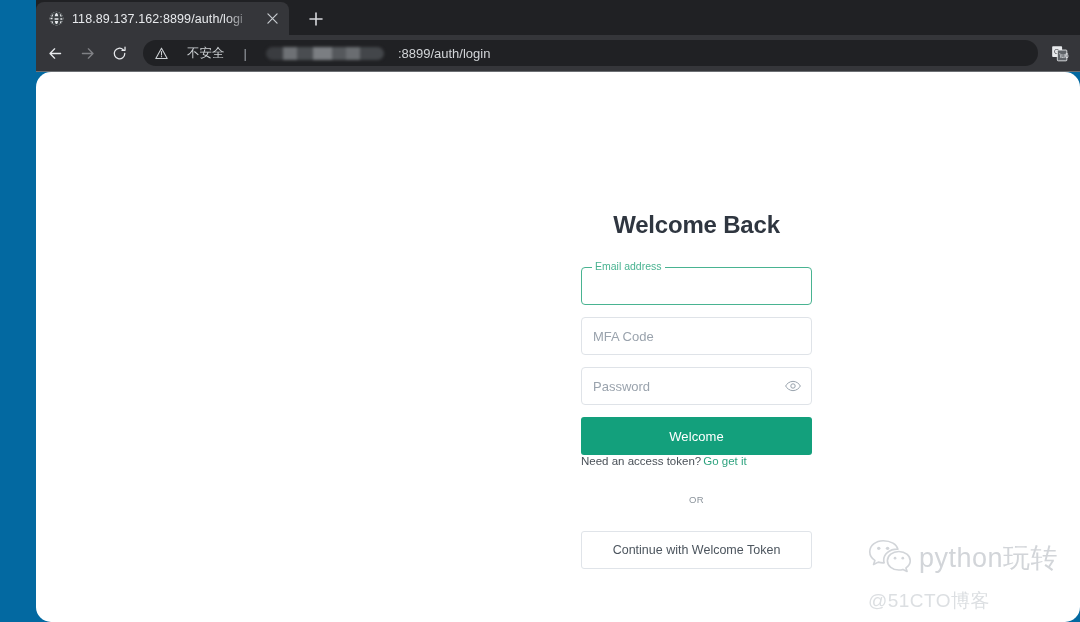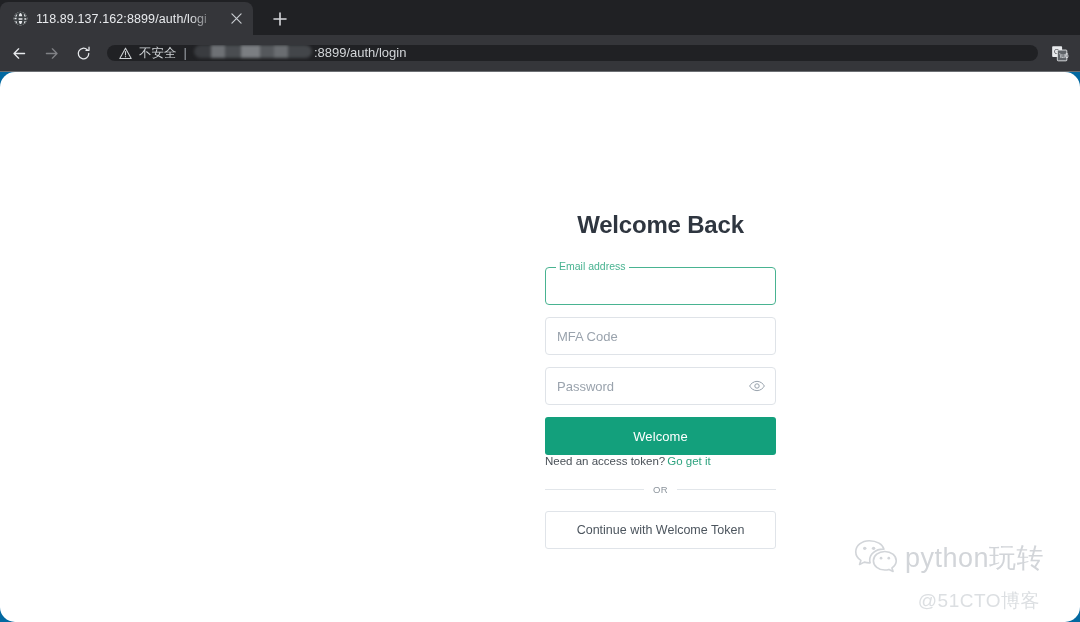--- a/index.html
+++ b/index.html
@@ -12,20 +12,21 @@
     background: #ffffff;
   }
 
   
   .browser {
     width: 1080px;
     height: 622px;
     display: flex;
     flex-direction: column;
     background: #0369a1;
+    padding-left: 36px;
   }
 
   .tab-strip {
     height: 35px;
     background: #202124;
     display: flex;
     align-items: flex-end;
     padding-left: 0;
     flex: 0 0 35px;
     position: relative;
@@ -103,28 +104,29 @@
     display: flex;
     align-items: center;
     justify-content: center;
     border-radius: 50%;
     flex: 0 0 30px;
   }
   .nav-btn.dim svg { opacity: 0.42; }
 
   .omnibox {
     flex: 1 1 auto;
-    height: 16px;
+    height: 26px;
     background: #202124;
     border-radius: 13px;
     margin-left: 7px;
     margin-right: 6px;
     display: flex;
+    align-items: center;
     padding: 0 12px;
-    gap: 6px;
+    gap: 18px;
     overflow: hidden;
   }
 
   .warn-icon { flex: 0 0 14px; display:flex; align-items:center; }
 
   .omni-warn-text {
     color: #cdd1d4;
     font-size: 12.5px;
     white-space: nowrap;
   }
@@ -289,20 +291,21 @@
     text-decoration: none;
     margin-left: 2px;
   }
 
   .or-divider {
     display: flex;
     align-items: center;
     margin-top: 17px;
     margin-bottom: 16px;
     gap: 9px;
+    flex-direction: column;
   }
   .or-divider .line {
     flex: 1 1 auto;
     height: 1px;
     background: #e2e6ea;
   }
   .or-divider .or-text {
     font-size: 9.5px;
     color: #8c949c;
     letter-spacing: 0.4px;
@@ -317,23 +320,22 @@
     border-radius: 3px;
     color: #4c555e;
     font-family: "Liberation Sans", sans-serif;
     font-size: 12.5px;
     cursor: pointer;
   }
 
   
   .watermark {
     position: absolute;
-    right: 36px;
+    right: 22px;
     bottom: 8px;
-    text-align: right;
     user-select: none;
     pointer-events: none;
   }
   .wm-main {
     display: flex;
     align-items: center;
     gap: 7px;
     justify-content: flex-end;
     color: #d2d5d9;
     font-size: 27px;

